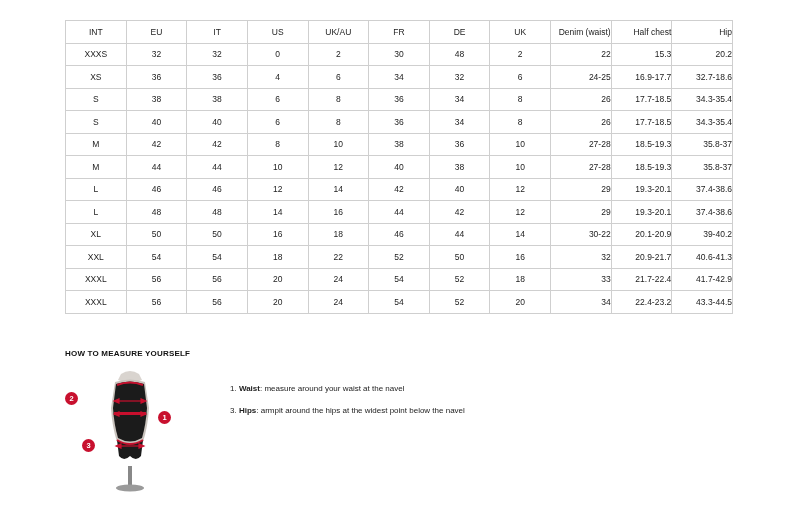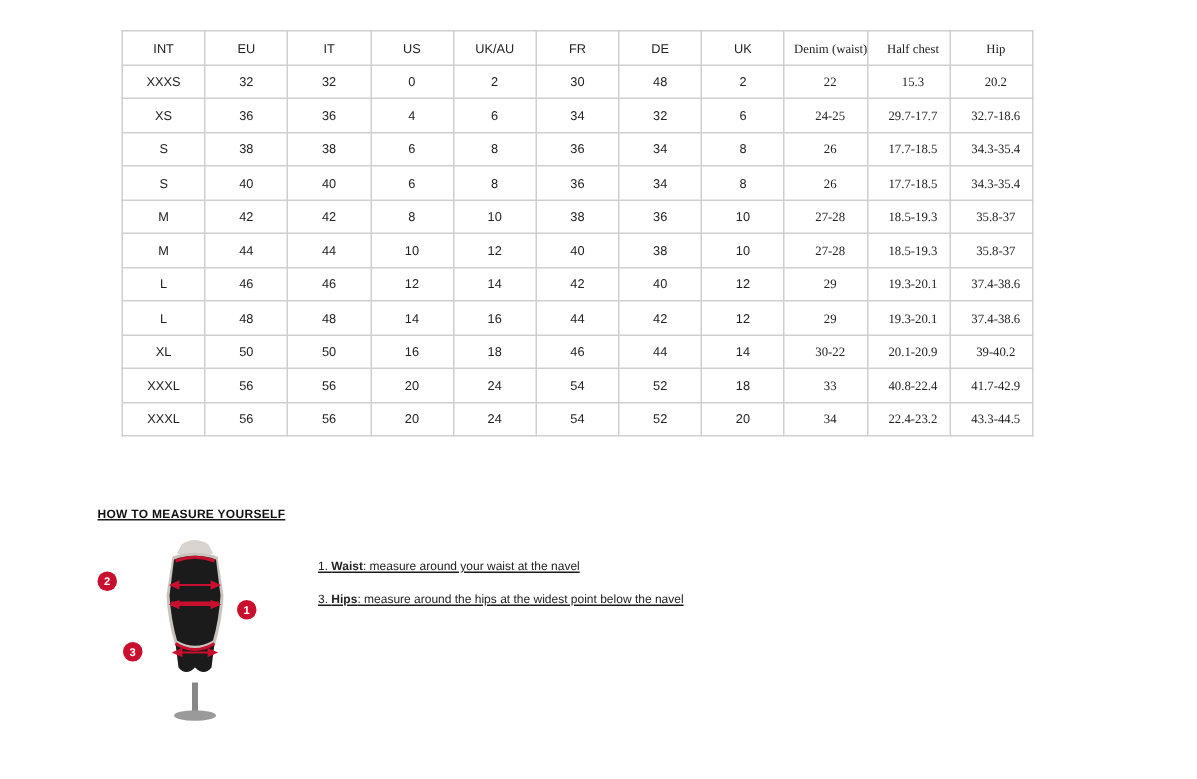--- a/index.html
+++ b/index.html
@@ -13,68 +13,65 @@
     font-family: "Liberation Sans", sans-serif;
     color: #1a1a1a;
     position: relative;
     overflow: hidden;
   }
   #size-table {
     border-collapse: collapse;
     position: absolute;
     left: 65px;
     top: 20px;
-    width: 608px;
+    width: 668px;
     table-layout: fixed;
-    margin-left: 16px;
   }
   #size-table th, #size-table td {
     border: 1px solid #cfcfcf;
     font-size: 8.5px;
     font-weight: normal;
     text-align: center;
     height: 21.5px;
     padding: 0;
     color: #222;
     white-space: nowrap;
   }
   #size-table th {
     font-weight: normal;
   }
   #size-table td.left-al, #size-table th.left-al {
-    text-align: center;
+    text-align: right;
     padding-left: 6px;
-    font-family: Liberation Serif, serif;
   }
   .measure-section {
     position: absolute;
     left: 65px;
-    top: 338px;
+    top: 349px;
     width: 700px;
-    text-decoration: underline;
   }
   .measure-title {
     font-size: 8px;
     font-weight: bold;
     letter-spacing: 0.2px;
     color: #111;
     margin: 0 0 10px 0;
   }
   .measure-body {
     display: flex;
     align-items: flex-start;
   }
   .figure-wrap {
     position: relative;
     width: 145px;
     height: 125px;
     flex: 0 0 145px;
   }
   .steps {
-    margin-left: 2px;
+    margin-left: 20px;
     padding-top: 16px;
   }
   .step {
     font-size: 8px;
     color: #222;
     margin-bottom: 12px;
     line-height: 1.2;
   }
   .step b { font-weight: bold; }
   .dot {
@@ -131,21 +128,21 @@
       <tr>
         <td>XS</td>
         <td>36</td>
         <td>36</td>
         <td>4</td>
         <td>6</td>
         <td>34</td>
         <td>32</td>
         <td>6</td>
         <td class="left-al">24-25</td>
-        <td class="left-al">29.7-17.7</td>
+        <td class="left-al">16.9-17.7</td>
         <td class="left-al">32.7-18.6</td>
       </tr>
       <tr>
         <td>S</td>
         <td>38</td>
         <td>38</td>
         <td>6</td>
         <td>8</td>
         <td>36</td>
         <td>34</td>
@@ -226,30 +223,43 @@
         <td>16</td>
         <td>18</td>
         <td>46</td>
         <td>44</td>
         <td>14</td>
         <td class="left-al">30-22</td>
         <td class="left-al">20.1-20.9</td>
         <td class="left-al">39-40.2</td>
       </tr>
       <tr>
+        <td>XXL</td>
+        <td>54</td>
+        <td>54</td>
+        <td>18</td>
+        <td>22</td>
+        <td>52</td>
+        <td>50</td>
+        <td>16</td>
+        <td class="left-al">32</td>
+        <td class="left-al">20.9-21.7</td>
+        <td class="left-al">40.6-41.3</td>
+      </tr>
+      <tr>
         <td>XXXL</td>
         <td>56</td>
         <td>56</td>
         <td>20</td>
         <td>24</td>
         <td>54</td>
         <td>52</td>
         <td>18</td>
         <td class="left-al">33</td>
-        <td class="left-al">40.8-22.4</td>
+        <td class="left-al">21.7-22.4</td>
         <td class="left-al">41.7-42.9</td>
       </tr>
       <tr>
         <td>XXXL</td>
         <td>56</td>
         <td>56</td>
         <td>20</td>
         <td>24</td>
         <td>54</td>
         <td>52</td>
@@ -297,17 +307,17 @@
       </svg>
       <div class="dot" style="left:93px; top:43px;">1</div>
       <div class="dot" style="left:0px; top:24px;">2</div>
       <div class="dot" style="left:17px; top:71px;">3</div>
     </div>
     <div class="steps">
       <div class="step">
         <span>1. </span><b>Waist</b><span>: measure around your waist at the navel</span>
       </div>
       <div class="step">
-        <span>3. </span><b>Hips</b><span>: measure around the hips at the widest point below the navel</span>
+        <span>3. </span><b>Hips</b><span>: armpit around the hips at the widest point below the navel</span>
       </div>
     </div>
   </div>
 </div>
 
 </body></html>

